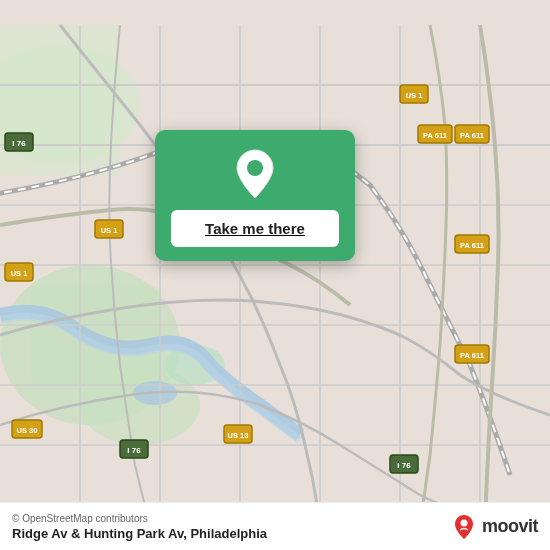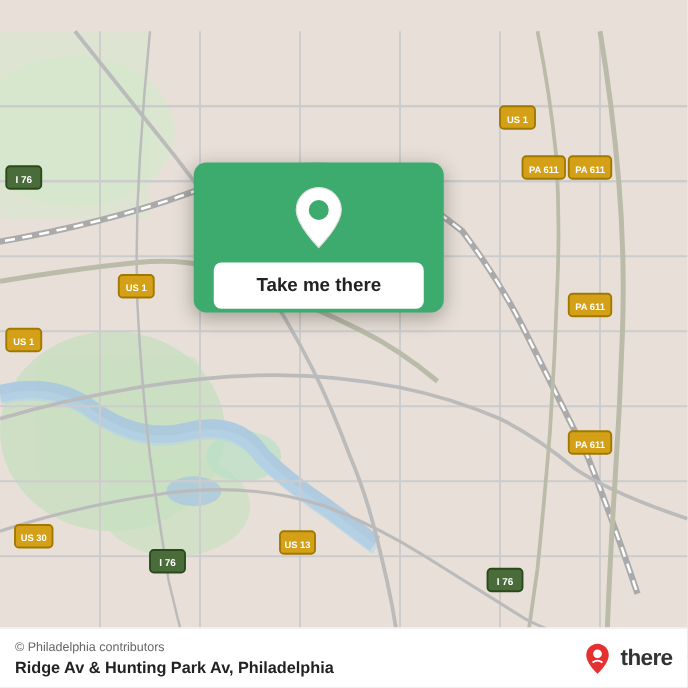--- a/index.html
+++ b/index.html
@@ -30,22 +30,23 @@
     #location-card {
       position: absolute;
       top: 130px;
       left: 155px;
       width: 200px;
       background: #3daa6e;
       border-radius: 10px;
       display: flex;
       flex-direction: column;
       align-items: center;
-      padding: 18px 16px 3px 16px;
+      padding: 18px 16px 14px 16px;
       box-shadow: 0 4px 16px rgba(0,0,0,0.3);
+      text-decoration: underline;
     }
 
     #pin-icon {
       width: 44px;
       height: 52px;
       margin-bottom: 10px;
     }
 
     #take-me-there-btn {
       background: #fff;
@@ -206,28 +207,28 @@
     <svg id="pin-icon" viewBox="0 0 44 52" xmlns="http://www.w3.org/2000/svg">
       <path d="M22 2 C12.06 2 4 10.06 4 20 C4 32 22 50 22 50 C22 50 40 32 40 20 C40 10.06 31.94 2 22 2 Z" fill="white" stroke="#e0e0e0" stroke-width="1"></path>
       <circle cx="22" cy="20" r="8" fill="#3daa6e"></circle>
     </svg>
 
     <button id="take-me-there-btn">Take me there</button>
   </div>
 
   <div id="bottom-bar">
     <div id="bottom-left">
-      <span id="attribution">© Philadelphia contributors</span>
+      <span id="attribution">© OpenStreetMap contributors</span>
       <span id="location-name">Ridge Av &amp; Hunting Park Av, Philadelphia</span>
     </div>
 
     <div id="moovit-logo">
 
       <svg id="moovit-icon" viewBox="0 0 28 28" xmlns="http://www.w3.org/2000/svg">
         <path d="M14 2 C9 2 5 6 5 11 C5 18 14 26 14 26 C14 26 23 18 23 11 C23 6 19 2 14 2 Z" fill="#e63030"></path>
         <circle cx="14" cy="10" r="3.5" fill="white"></circle>
         <path d="M10 17 Q14 14 18 17" stroke="white" stroke-width="1.5" fill="none"></path>
       </svg>
-      <span id="moovit-text">there</span>
+      <span id="moovit-text">moovit</span>
     </div>
   </div>
 
 </div>
 
 </body></html>

